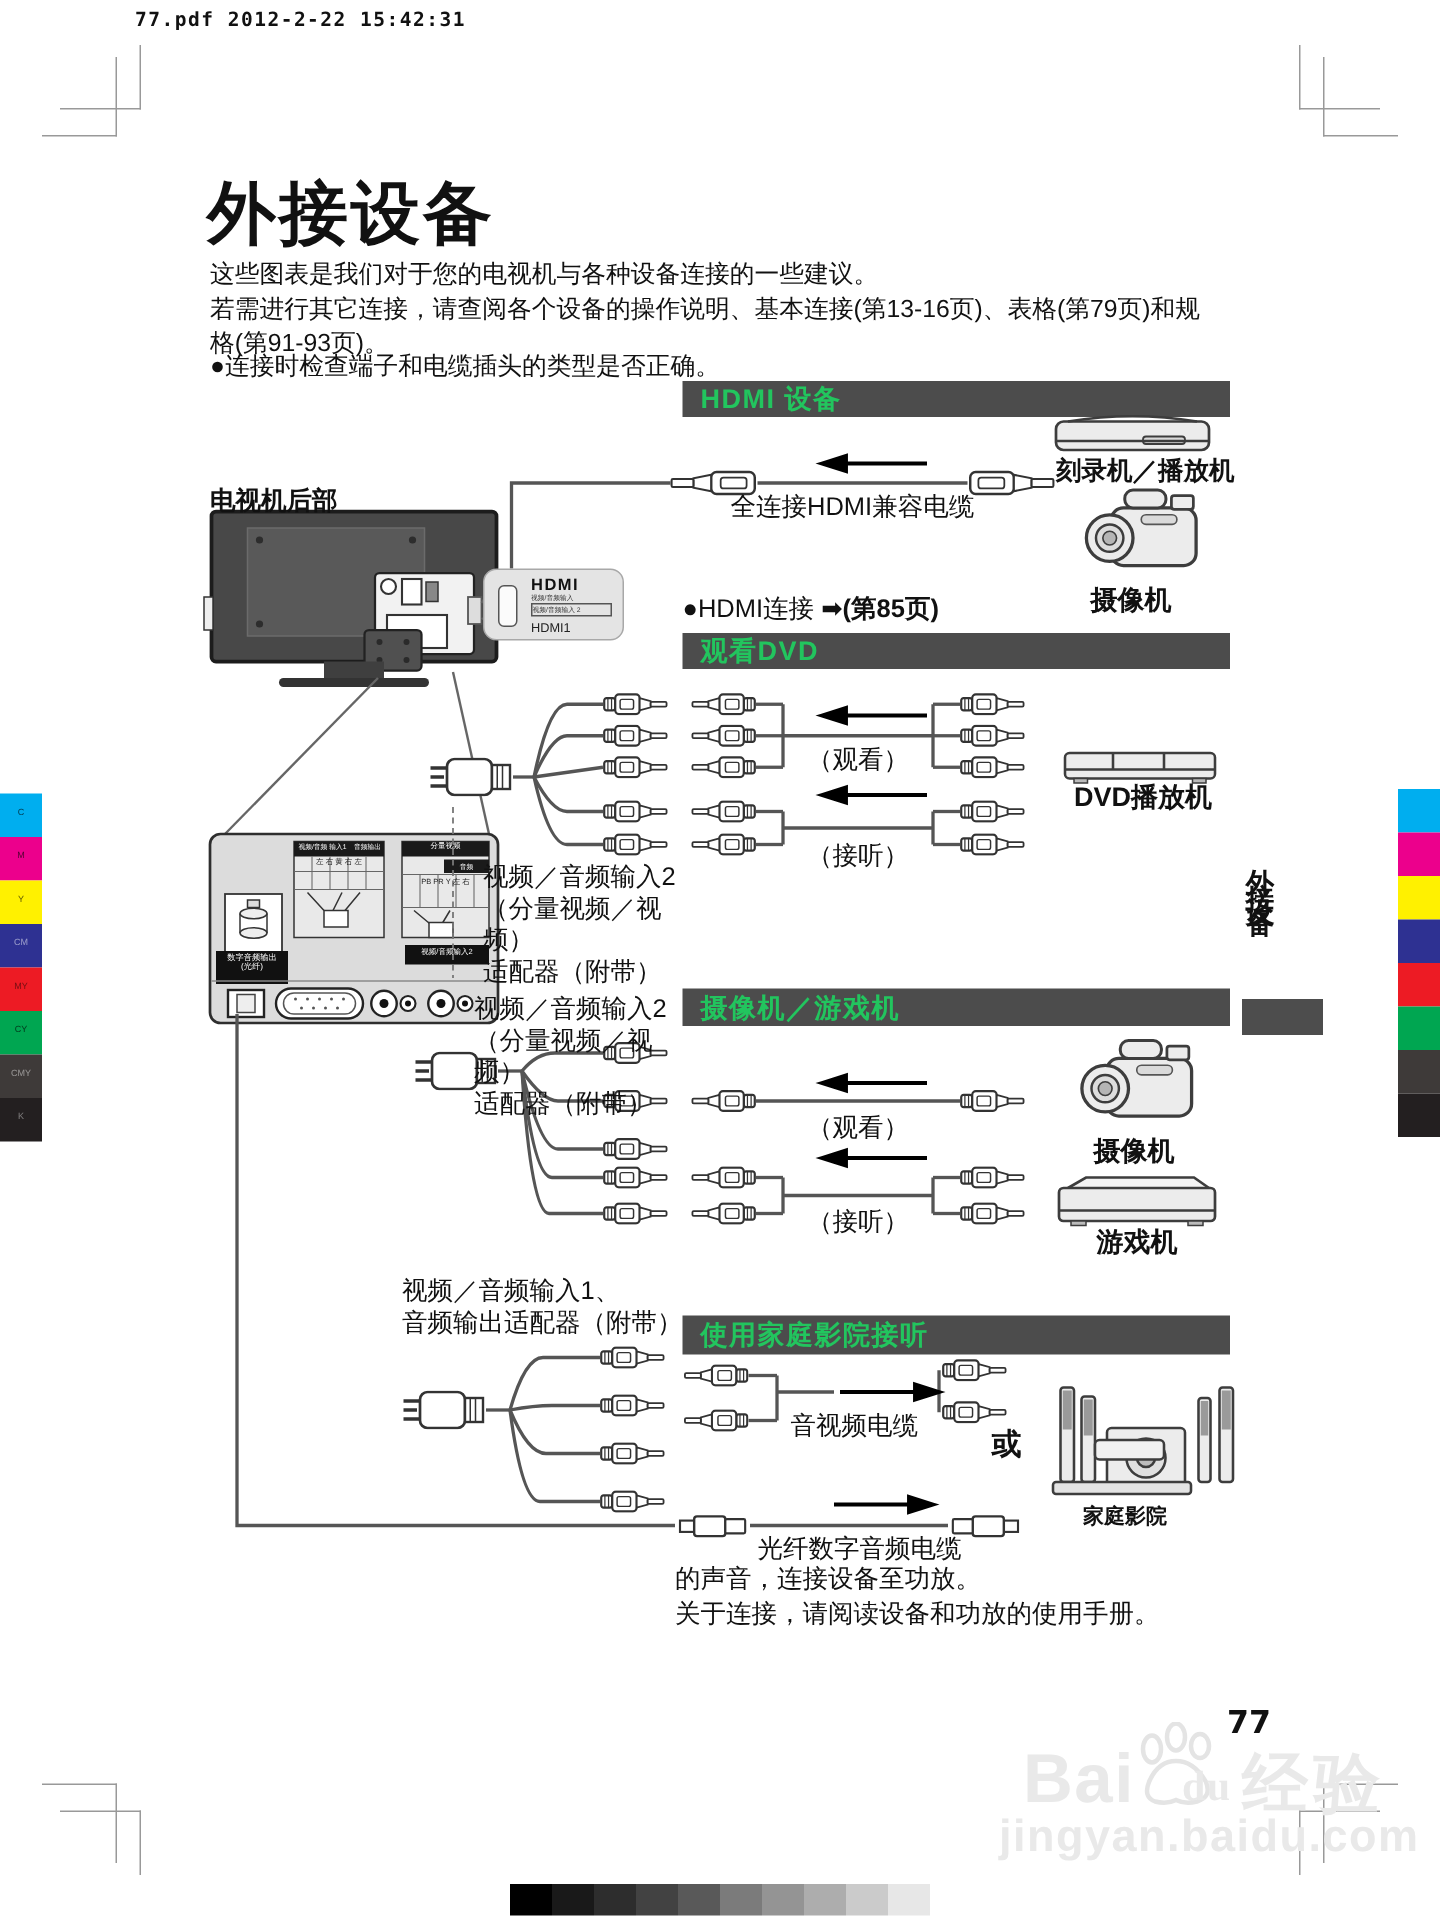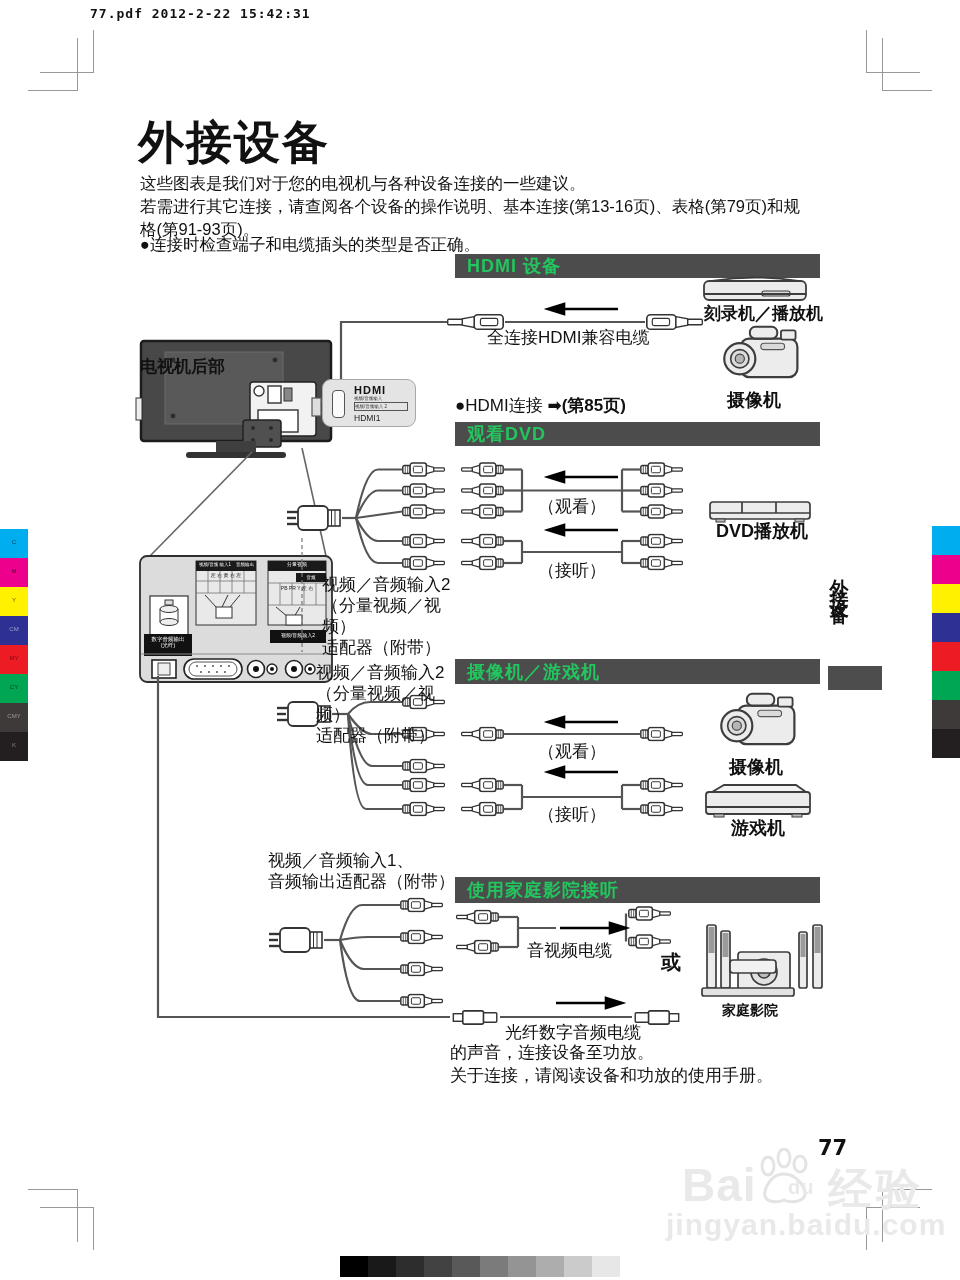--- a/index.html
+++ b/index.html
@@ -420,21 +420,21 @@
   <div class="tinyd" style="left:196px;top:573px;width:60px;font-size:5px;">左 右 黄 右 左</div>
   <div class="tinyw" style="left:268px;top:562px;width:58px;font-size:5px;">分量视频</div>
   <div class="tinyw" style="left:296px;top:574.5px;width:30px;font-size:4.5px;">音频</div>
   <div class="tinyd" style="left:268px;top:586px;width:58px;font-size:5px;">PB PR Y 左 右</div>
   <div class="tinyw" style="left:144px;top:636px;width:48px;font-size:5.5px;">
     <div>数字音频输出</div>
     <div>(光纤)</div>
   </div>
   <div class="tinyw" style="left:270px;top:633px;width:56px;font-size:5px;">视频/音频输入2</div>
 
-  <div class="abs b lbl" style="left:140px;top:323px;font-size:17px;margin-top:33px;">电视机后部</div>
+  <div class="abs b lbl" style="left:140px;top:323px;font-size:17px;">电视机后部</div>
 
   <div class="abs" style="left:322px;top:379px;width:92px;height:46px;background:#e4e4e4;border:1px solid #a8a8a8;border-radius:9px;">
     <div class="abs" style="left:9px;top:10px;width:11px;height:26px;background:#fbfbfb;border:1.5px solid #555;border-radius:4px;"></div>
     <div class="abs b" style="left:31px;top:4px;font-size:11px;letter-spacing:1px;">HDMI</div>
     <div class="abs" style="left:31px;top:16px;font-size:4.5px;color:#333;">视频/音频输入</div>
     <div class="abs ctr" style="left:31px;top:22px;width:52px;font-size:4.5px;border:1px solid #555;padding:1px 0;color:#333;">视频/音频输入 2</div>
     <div class="abs" style="left:31px;top:33px;font-size:8.5px;color:#222;">HDMI1</div>
   </div>
 
   <div class="abs lbl" style="left:487px;top:327px;">全连接HDMI兼容电缆</div>
@@ -485,21 +485,21 @@
   <div>
     <div class="wm" style="left:682px;top:1158px;font-size:46px;">Bai</div>
     <svg class="abs" width="60" height="60" viewBox="0 0 60 60" style="left:754px;top:1148px;">
       <g fill="none" stroke="#e4e4e4" stroke-width="3">
         <ellipse cx="14" cy="18" rx="6" ry="9"></ellipse>
         <ellipse cx="30" cy="10" rx="6" ry="9"></ellipse>
         <ellipse cx="46" cy="16" rx="6" ry="8"></ellipse>
         <path d="M12 40 Q18 26 30 26 Q42 26 50 40 Q54 50 44 53 Q36 55 30 52 Q24 55 16 53 Q8 50 12 40 Z"></path>
       </g>
     </svg>
-    <div class="wm" style="left:788px;top:1176px;font-size:20px;">du</div>
+    <div class="wm" style="left:788px;top:1176px;font-size:28px;font-family:Liberation Serif, serif;">du</div>
     <div class="wm" style="left:828px;top:1160px;font-size:44px;letter-spacing:4px;">经验</div>
     <div class="wm" style="left:666px;top:1208px;font-size:30px;">jingyan.baidu.com</div>
   </div>
 
   <div class="abs" style="left:340px;top:1256px;display:flex;">
     <div class="gscell" style="background-color: rgb(0, 0, 0);"></div>
     <div class="gscell" style="background-color: rgb(25, 25, 25);"></div>
     <div class="gscell" style="background-color: rgb(45, 45, 45);"></div>
     <div class="gscell" style="background-color: rgb(66, 66, 66);"></div>
     <div class="gscell" style="background-color: rgb(89, 89, 89);"></div>

